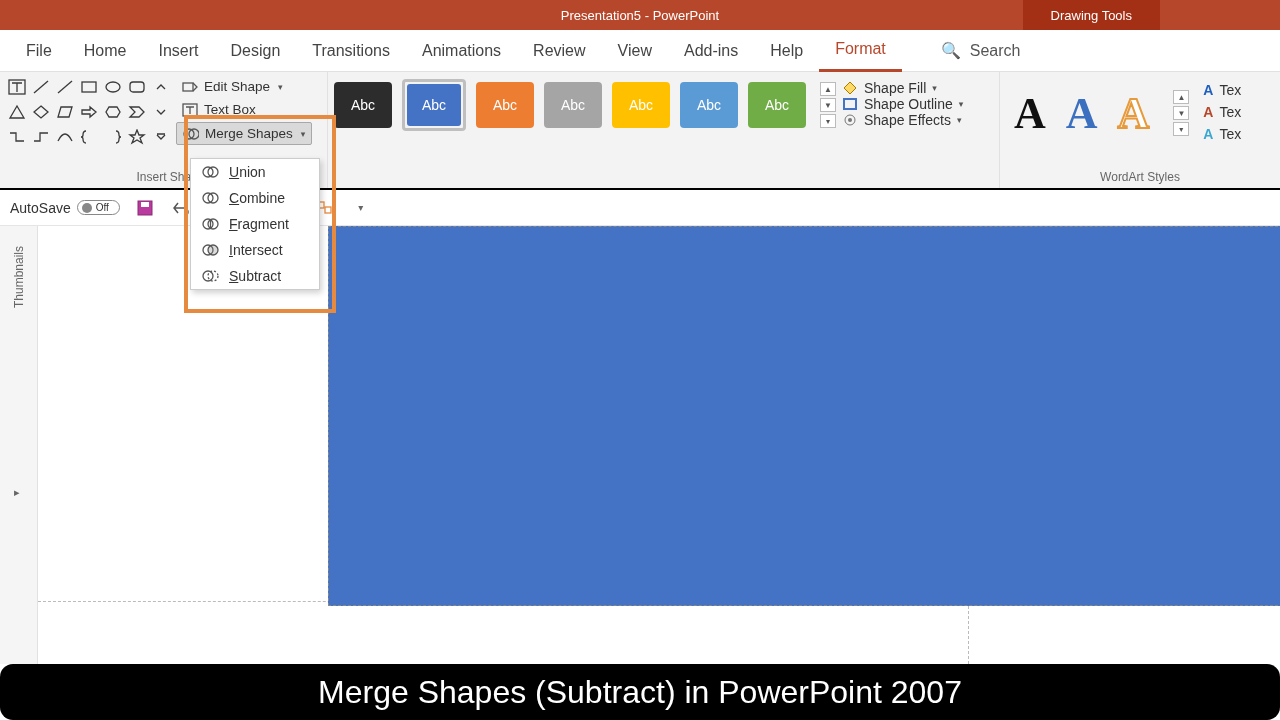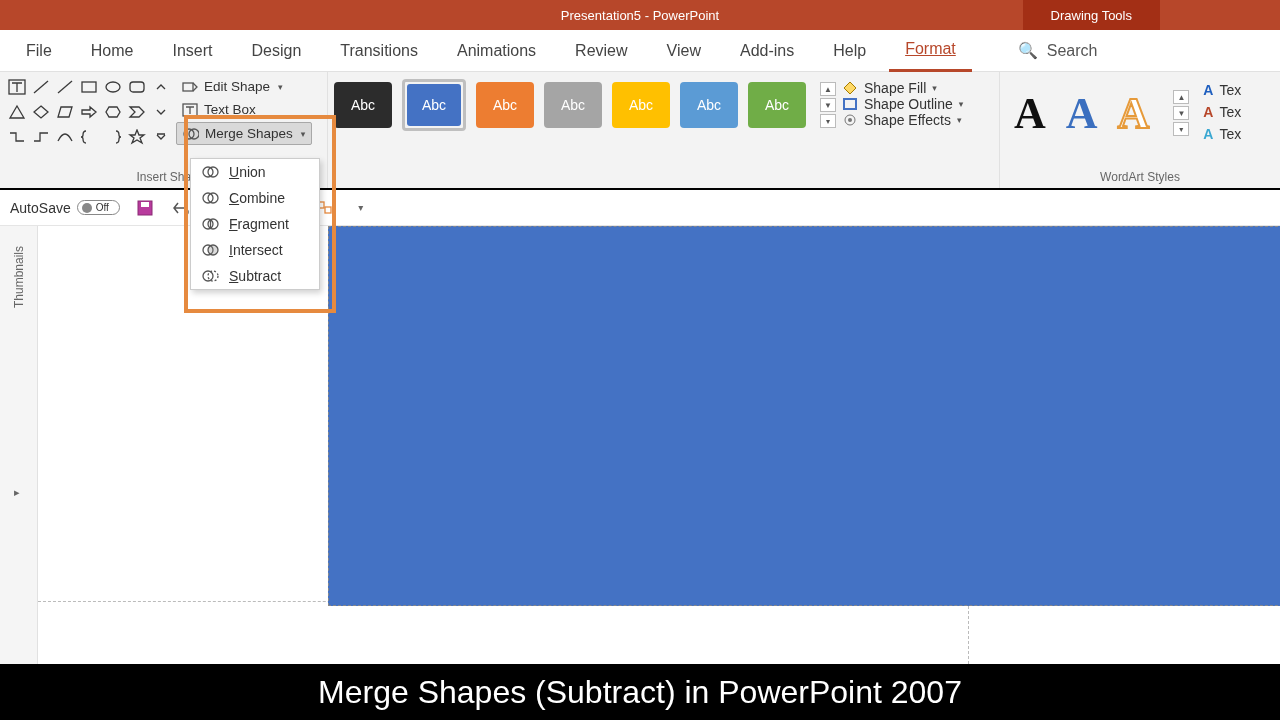--- a/index.html
+++ b/index.html
@@ -4,23 +4,23 @@
 <style>
   * { box-sizing: border-box; margin: 0; padding: 0; font-family: "Segoe UI", Arial, sans-serif; }
   body { background: #fff; width: 1280px; height: 720px; overflow: hidden; position: relative; }
 
   
   .title-bar { height: 30px; background: #b7472a; display: flex; align-items: center; justify-content: center; color: #fff; position: relative; }
   .title-bar .title { font-size: 13px; }
   .drawing-tools { position: absolute; right: 120px; top: 0; height: 30px; background: #a32f15; color: #fff; font-size: 13px; padding: 0 28px; display: flex; align-items: center; }
 
   
-  .ribbon-tabs { height: 42px; background: #fff; border-bottom: 1px solid #e1e1e1; display: flex; align-items: center; padding: 0 10px; gap: 7px; }
+  .ribbon-tabs { height: 42px; background: #fff; border-bottom: 1px solid #e1e1e1; display: flex; align-items: center; padding: 0 10px; gap: 0; }
   .ribbon-tabs .tab { padding: 0 16px; height: 42px; display: flex; align-items: center; font-size: 16px; color: #444; cursor: pointer; }
-  .ribbon-tabs .tab.active { color: #b7472a; border-bottom: 3px solid #b7472a; font-weight: 400; text-decoration: underline; }
+  .ribbon-tabs .tab.active { color: #b7472a; border-bottom: 3px solid #b7472a; font-weight: 400; }
   .ribbon-tabs .search { padding: 0 20px; font-size: 16px; color: #555; display: flex; align-items: center; gap: 8px; margin-left: 20px; }
   .ribbon-tabs .search .mag { font-size: 16px; }
 
   
   .ribbon-content { height: 118px; background: #f3f3f3; border-bottom: 2px solid #000000; display: flex; }
   .ribbon-group { border-right: 1px solid #e1e1e1; display: flex; flex-direction: column; justify-content: space-between; padding: 4px 6px 2px 6px; }
   .ribbon-group .label { text-align: center; font-size: 12px; color: #666; padding-bottom: 2px; }
 
   
   .shape-gallery { display: flex; gap: 2px; }
@@ -84,21 +84,21 @@
   .vertical-guide { position:absolute; top:0; bottom:0; width:0; border-left:1px dashed #bbb; }
   .vguide1 { left: 930px; }
   .hguide { position:absolute; left:0; right:0; height:0; border-top:1px dashed #bbb; }
   .hg1 { top: 375px; }
 
   .watermark { position: absolute; right: 10px; bottom: 34px; font-family: Impact, "Arial Black", sans-serif; font-size: 78px; letter-spacing: 2px; font-weight: 800; }
   .watermark .g { color: #63b14a; }
   .watermark .o { color: #dc7a2d; }
 
   
-  .caption-bar { position: absolute; left: 0; bottom: 0; width: 100%; height: 56px; background: #000; color: #fff; font-size: 32px; display: flex; align-items: center; justify-content: center; }
+  .caption-bar { position: absolute; left: 0; bottom: 0; width: 100%; height: 56px; background: #000; color: #fff; font-size: 32px; display: flex; align-items: center; justify-content: center; border-radius: 13px; }
 </style>
 </head>
 <body>
 
 <div class="title-bar">
   <span class="title">Presentation5  -  PowerPoint</span>
   <div class="drawing-tools">Drawing Tools</div>
 </div>
 
 <div class="ribbon-tabs">

